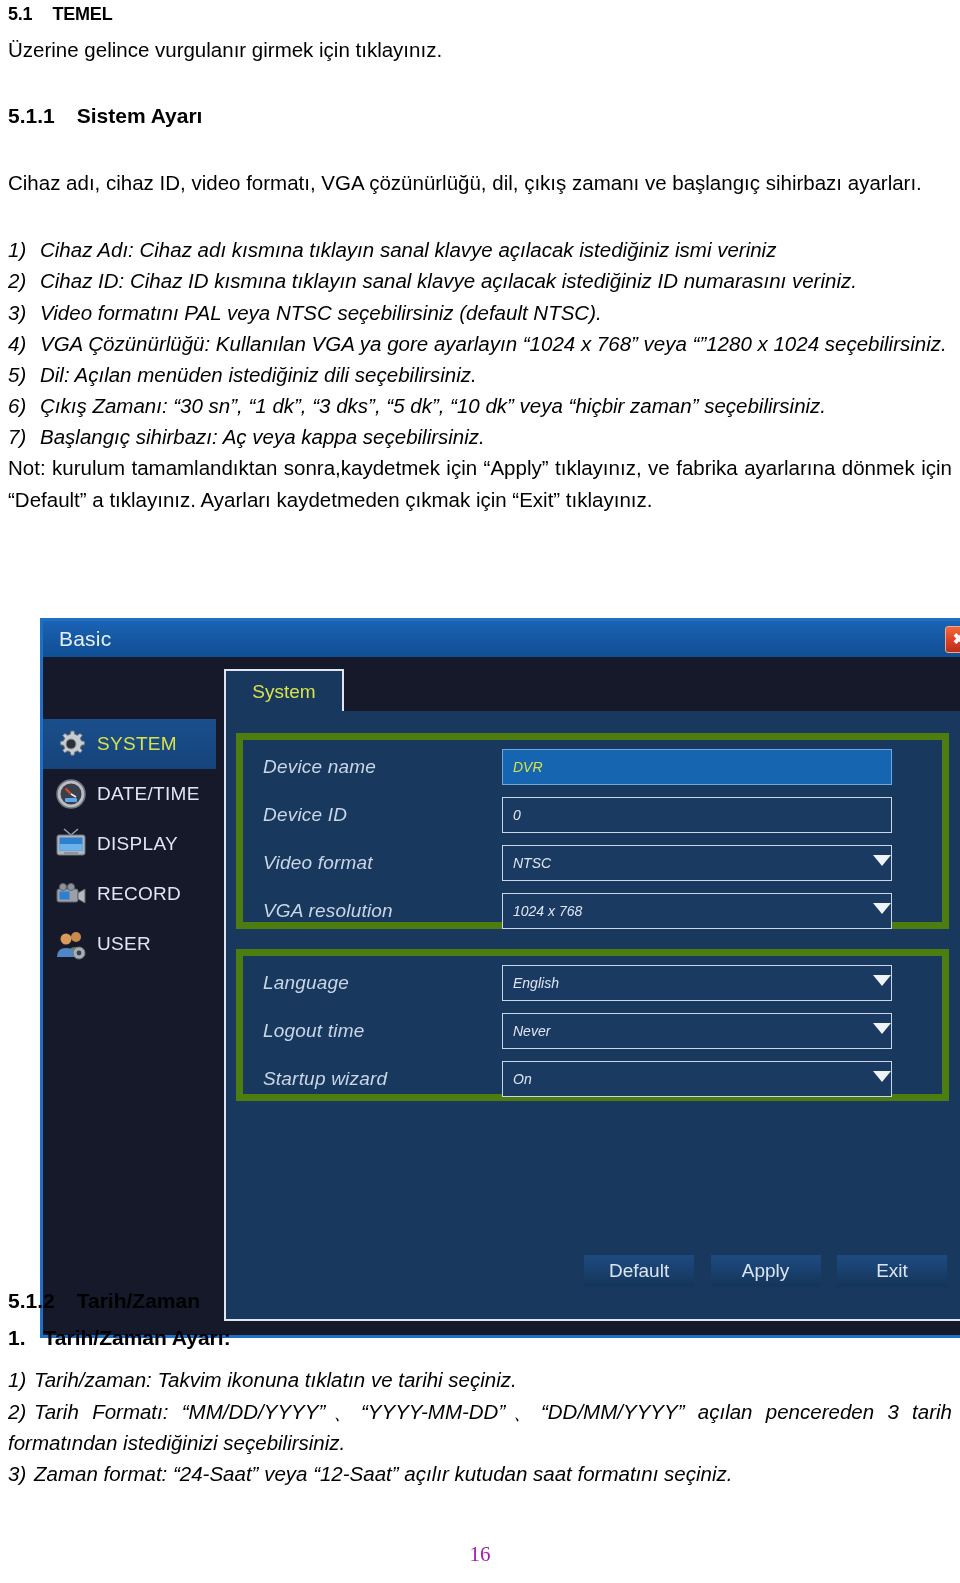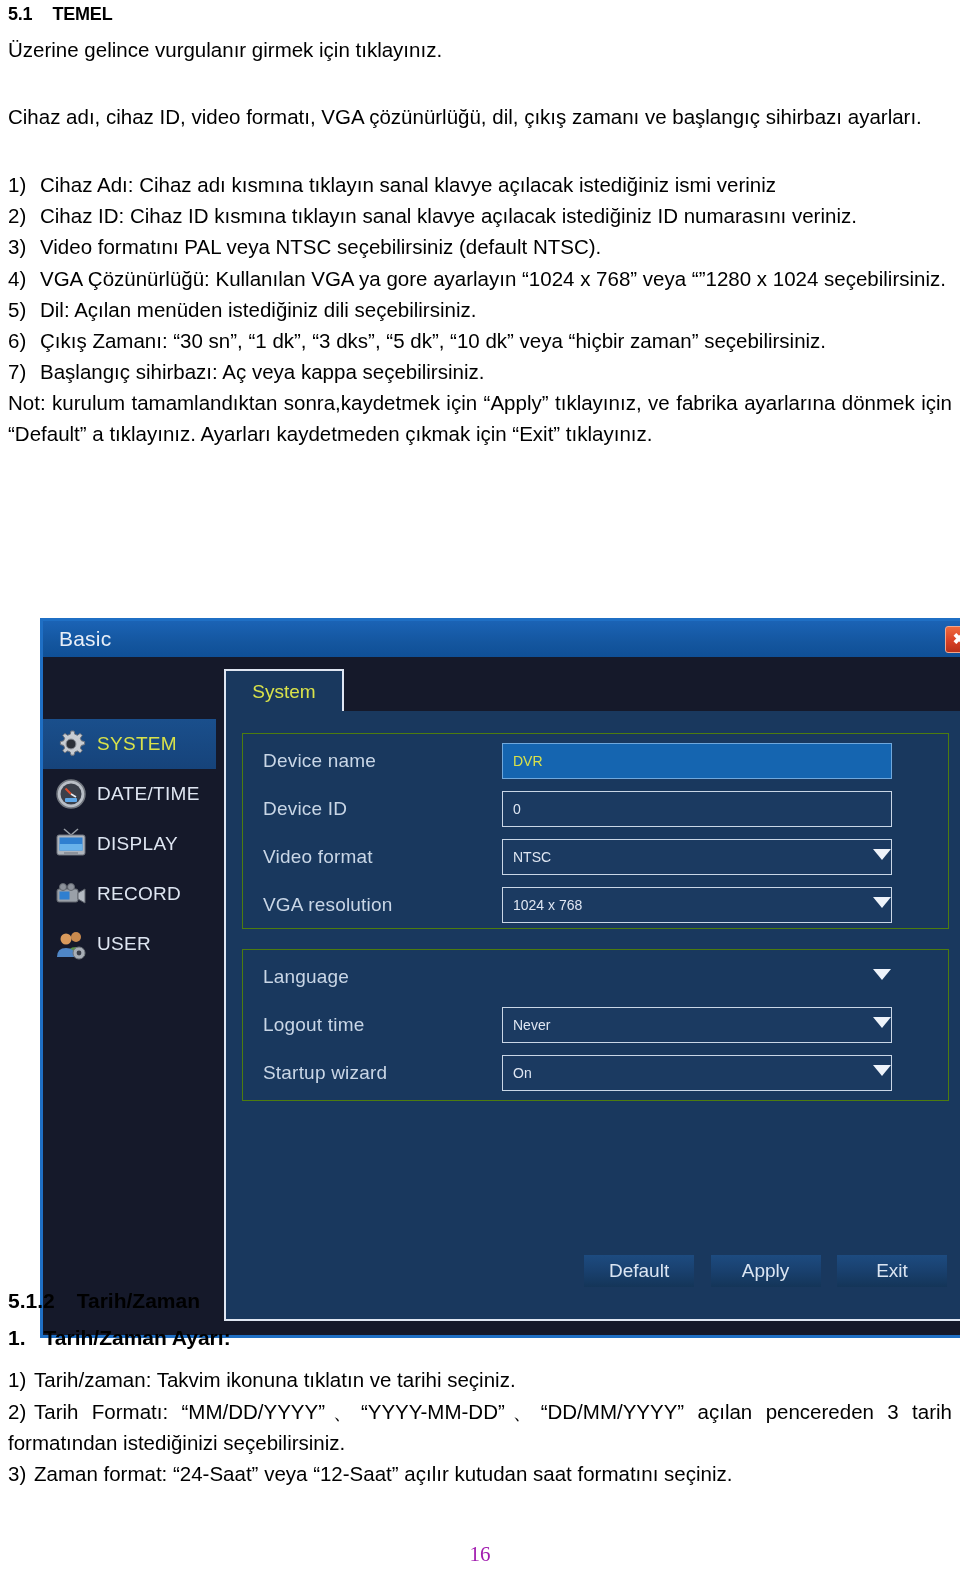--- a/index.html
+++ b/index.html
@@ -60,20 +60,21 @@
     line-height: 1.55;
     text-align: justify;
   }
 
   ol.steps {
     list-style: none;
     margin: 36px 0 0 0;
     padding: 0;
     font-size: 20.5px;
     line-height: 1.52;
+    font-style: italic;
   }
   ol.steps li {
     margin: 0 0 0 0;
     padding: 0;
     text-align: justify;
   }
   ol.steps li .mk {
     display: inline-block;
     width: 32px;
   }
@@ -216,24 +217,25 @@
     right: 12px;
     bottom: 14px;
     background: #19385e;
     border: 2px solid #dfe6f2;
     border-top: none;
     box-sizing: border-box;
   }
 
   .group {
     position: absolute;
-    left: 16px;
+    left: 10px;
     right: 18px;
-    border: 1px solid #4d7c0f;
+    border: 7px solid #4d7c0f;
     box-sizing: border-box;
+    font-style: italic;
   }
   #group-a { top: 22px; height: 196px; }
   #group-b { top: 238px; height: 152px; }
 
   .row {
     position: absolute;
     left: 0;
     width: 100%;
     height: 44px;
   }
@@ -318,20 +320,23 @@
 <div class="page">
 
   <div class="doc">
 
     <h1 class="sec-title">
       <span class="num">5.1</span><span>TEMEL</span>
     </h1>
 
     <p class="lead">Üzerine gelince vurgulanır girmek için tıklayınız.</p>
 
+    <h2 class="subsec">
+      <span class="num">5.1.1</span><span>Sistem Ayarı</span>
+    </h2>
 
     <p class="intro">Cihaz adı, cihaz ID, video formatı, VGA çözünürlüğü, dil, çıkış zamanı ve başlangıç sihirbazı ayarları.</p>
 
     <ol class="steps">
       <li><span class="mk">1)</span><span>Cihaz Adı: Cihaz adı kısmına tıklayın sanal klavye açılacak istediğiniz ismi veriniz</span></li>
       <li><span class="mk">2)</span><span>Cihaz ID: Cihaz ID kısmına tıklayın sanal klavye açılacak istediğiniz ID numarasını veriniz.</span></li>
       <li><span class="mk">3)</span><span>Video formatını PAL veya NTSC seçebilirsiniz (default NTSC).</span></li>
       <li><span class="mk">4)</span><span>VGA Çözünürlüğü: Kullanılan VGA    ya gore ayarlayın “1024 x 768” veya “”1280 x 1024 seçebilirsiniz.</span></li>
       <li><span class="mk">5)</span><span>Dil: Açılan menüden istediğiniz dili seçebilirsiniz.</span></li>
       <li><span class="mk">6)</span><span>Çıkış Zamanı: “30 sn”, “1 dk”, “3 dks”, “5 dk”, “10 dk” veya “hiçbir zaman” seçebilirsiniz.</span></li>
@@ -446,20 +451,21 @@
           <div class="row" style="top:150px;">
             <span class="flabel">VGA resolution</span>
             <div class="field select">1024 x 768</div>
             <span class="caret" style="left:630px;"></span>
           </div>
         </div>
 
         <div class="group" id="group-b">
           <div class="row" style="top:6px;">
             <span class="flabel">Language</span>
+            <div class="field select">English</div>
             <span class="caret" style="left:630px;"></span>
           </div>
           <div class="row" style="top:54px;">
             <span class="flabel">Logout time</span>
             <div class="field select">Never</div>
             <span class="caret" style="left:630px;"></span>
           </div>
           <div class="row" style="top:102px;">
             <span class="flabel">Startup wizard</span>
             <div class="field select">On</div>

